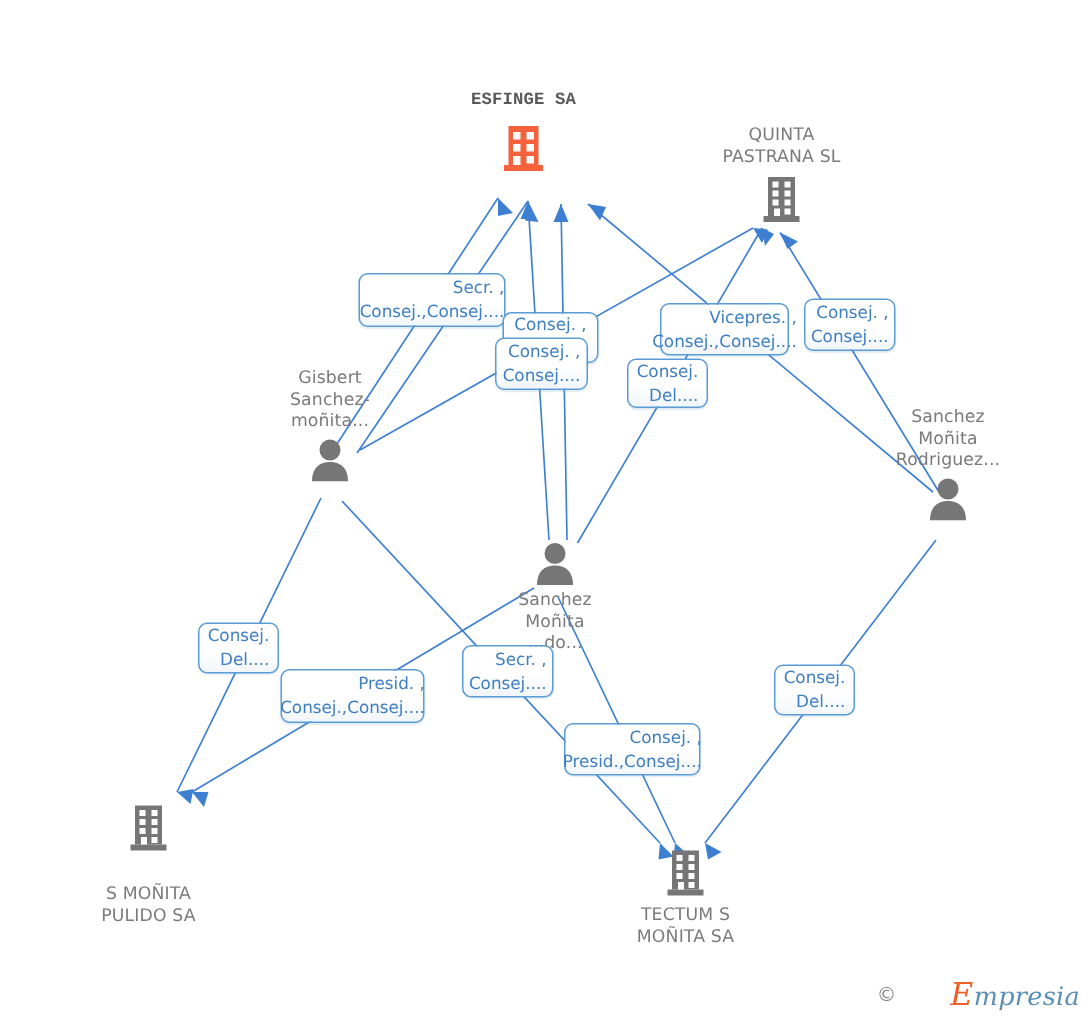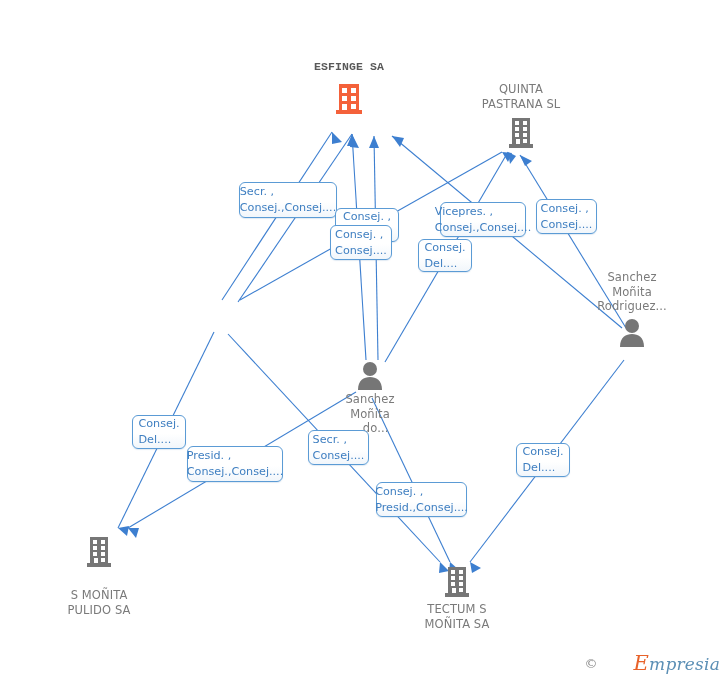--- a/index.html
+++ b/index.html
@@ -50,21 +50,21 @@
   }
   .rel-box {
     position: absolute;
     box-sizing: border-box;
     border: 1.3px solid #5b9bd5;
     border-radius: 6px;
     background: linear-gradient(to bottom, #ffffff 0%, #ffffff 55%, #f1f6fb 100%);
     color: #3f7fc1;
     font-size: 11.2px;
     line-height: 16px;
-    text-align: left;
+    text-align: right;
     display: flex;
     flex-direction: column;
     align-items: center;
     justify-content: center;
     white-space: pre-line;
     cursor: pointer;
     box-shadow: 0 1px 1px rgba(90,140,190,0.18);
   }
   .watermark {
     position: absolute;
@@ -154,20 +154,29 @@
       <rect x="16" y="4" width="4" height="4" fill="#ffffff"></rect>
       <rect x="8" y="10" width="4" height="4" fill="#ffffff"></rect>
       <rect x="16" y="10" width="4" height="4" fill="#ffffff"></rect>
       <rect x="8" y="16" width="4" height="4" fill="#ffffff"></rect>
       <rect x="16" y="16" width="4" height="4" fill="#ffffff"></rect>
       <rect x="9" y="22" width="4" height="5" fill="#ffffff"></rect>
       <rect x="16" y="22" width="4" height="4" fill="#ffffff"></rect>
     </svg>
   </div>
 
+  <div class="node" style="left:170px; top:244px; width:100px;">
+    <div class="node-label">Gisbert
+Sanchez-
+moñita...</div>
+    <svg class="node-icon" width="28" height="30" viewBox="0 0 28 30" style="margin-top:3px;">
+      <circle cx="14" cy="9" r="7" fill="#767676"></circle>
+      <path d="M 2 30 C 2 20 8 17 14 17 C 20 17 26 20 26 30 Z" fill="#767676"></path>
+    </svg>
+  </div>
 
   <div class="node" style="left:320px; top:360px; width:100px;">
     <svg class="node-icon" width="28" height="30" viewBox="0 0 28 30">
       <circle cx="14" cy="9" r="7" fill="#767676"></circle>
       <path d="M 2 30 C 2 20 8 17 14 17 C 20 17 26 20 26 30 Z" fill="#767676"></path>
     </svg>
     <div class="node-label" style="margin-top:2px;">Sanchez
 Moñita
 ...do...</div>
   </div>

